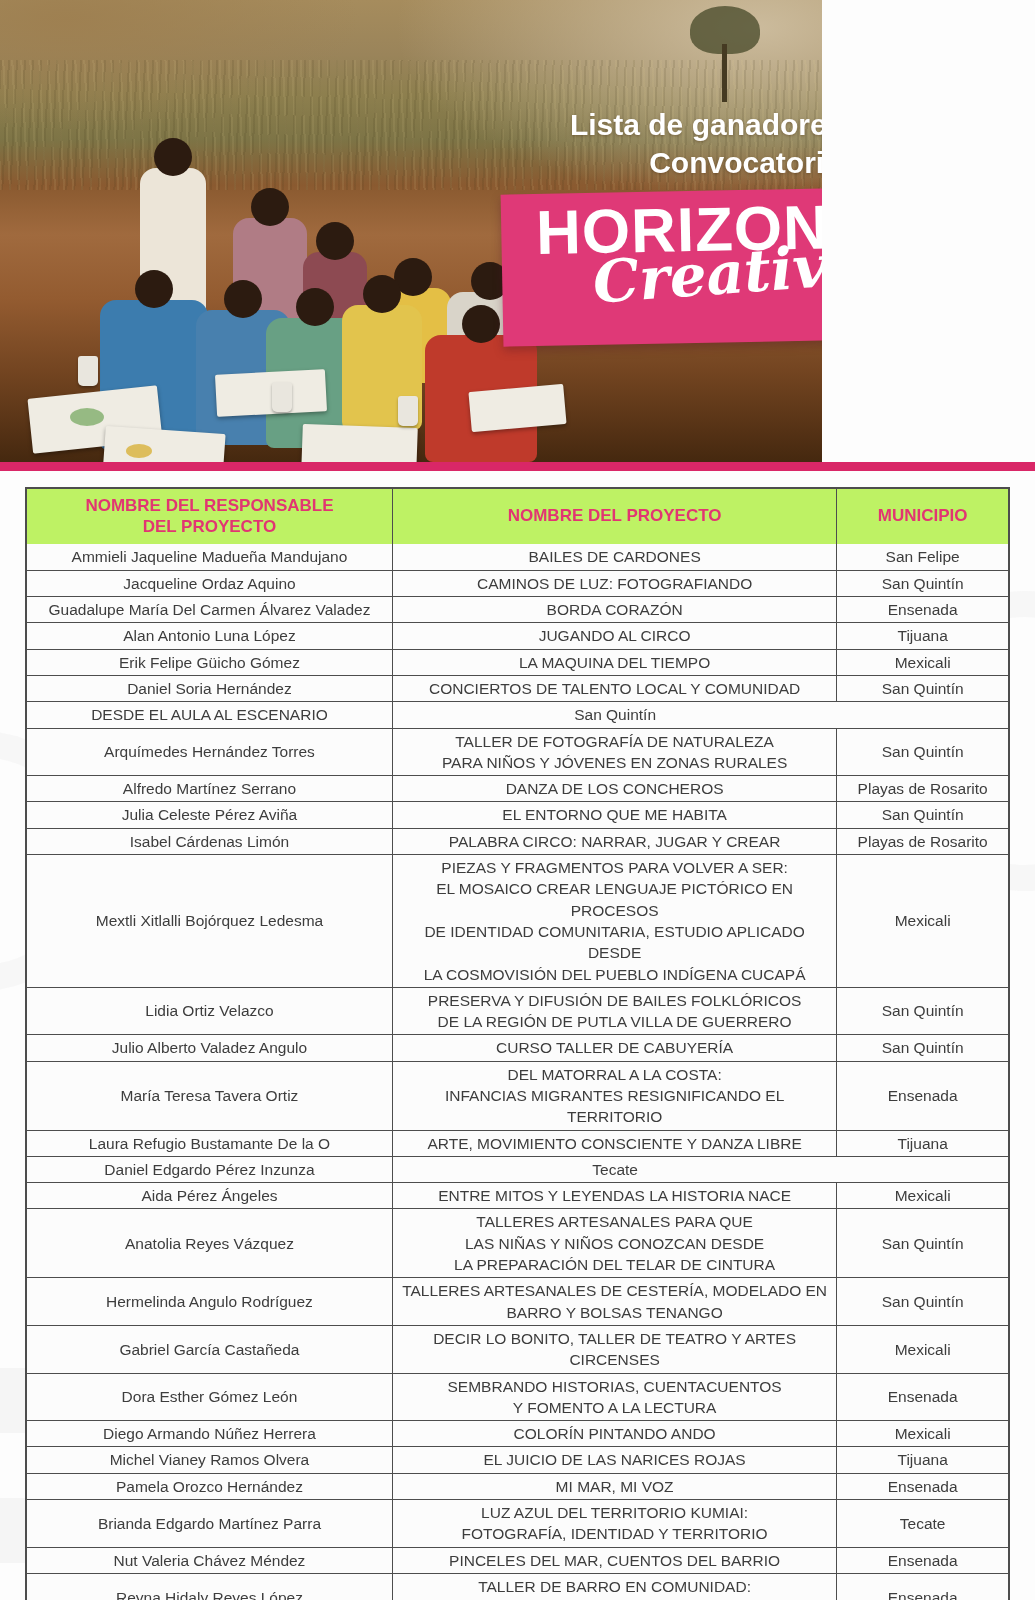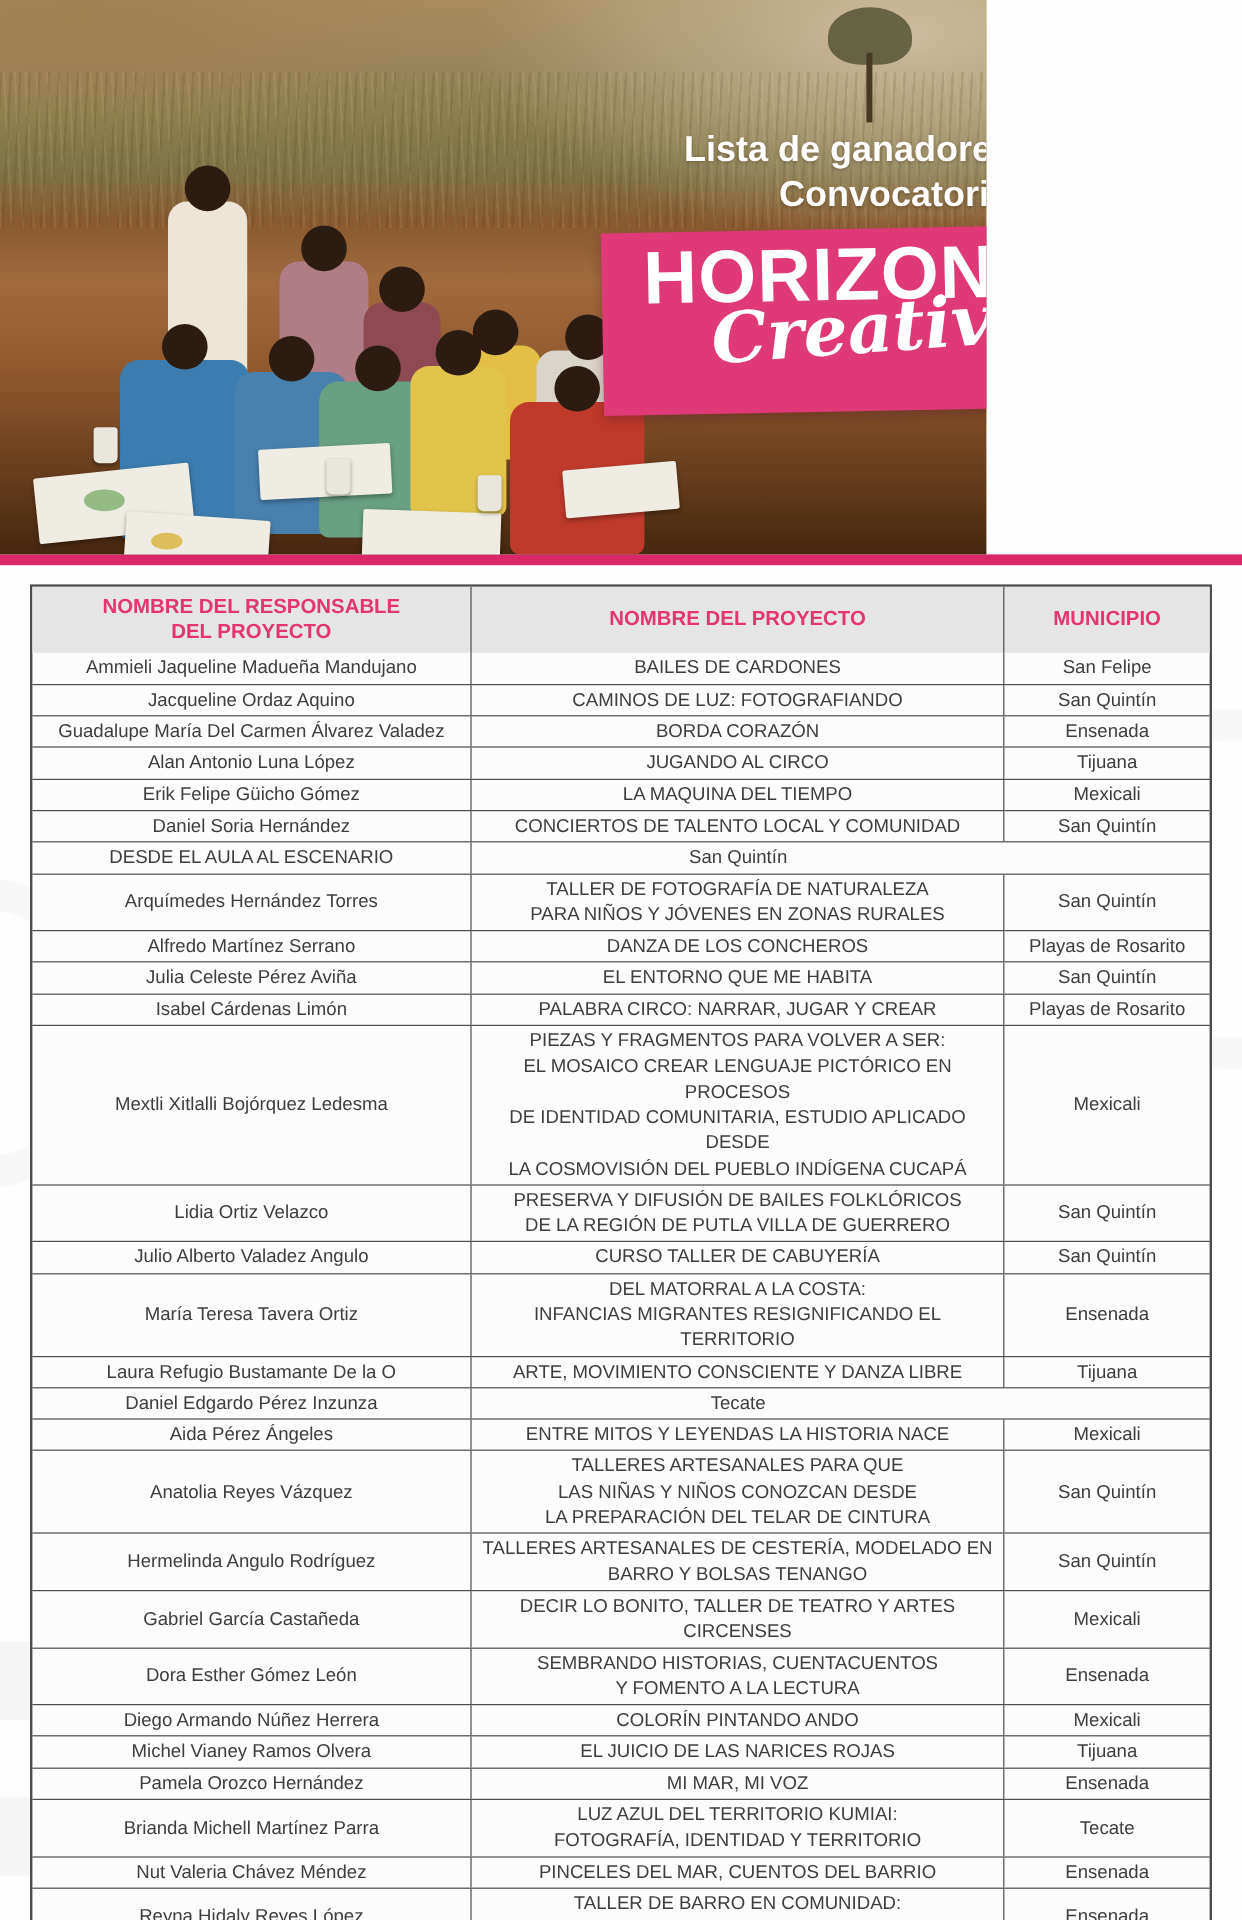--- a/index.html
+++ b/index.html
@@ -85,21 +85,21 @@
   .tr { display:grid; grid-template-columns:37.3% 45.3% 17.4%; }
   .tr + .tr { border-top:1px solid #4d4d4d; }
   .td, .th {
     padding:2px 8px; text-align:center; white-space:pre-line;
     border-right:1px solid #4d4d4d;
     display:flex; align-items:flex-start; justify-content:center; flex-direction:column;
   }
   .td { align-items:center; justify-content:flex-start; }
   .td, .th { align-items:center; }
   .tr > div:last-child { border-right:none; }
-  .thead { background:#e5e5e5; }
+  .thead { background:#bef264; }
   .th {
     color:#e23572; font-weight:bold; font-size:17px; line-height:1.22;
     padding:7px 8px; justify-content:center; min-height:48px;
   }
   .td { color:#3d3d3d; font-size:15.5px; line-height:21.3px; justify-content:center; }
 </style>
 </head>
 <body>
 
 <div class="hero">
@@ -285,21 +285,21 @@
         <div class="td">Michel Vianey Ramos Olvera</div>
         <div class="td">EL JUICIO DE LAS NARICES ROJAS</div>
         <div class="td">Tijuana</div>
       </div>
         <div class="tr">
         <div class="td">Pamela Orozco Hernández</div>
         <div class="td">MI MAR, MI VOZ</div>
         <div class="td">Ensenada</div>
       </div>
         <div class="tr">
-        <div class="td">Brianda Michell Martínez Parra</div>
+        <div class="td">Brianda Edgardo Martínez Parra</div>
         <div class="td">LUZ AZUL DEL TERRITORIO KUMIAI:
 FOTOGRAFÍA, IDENTIDAD Y TERRITORIO</div>
         <div class="td">Tecate</div>
       </div>
         <div class="tr">
         <div class="td">Nut Valeria Chávez Méndez</div>
         <div class="td">PINCELES DEL MAR, CUENTOS DEL BARRIO</div>
         <div class="td">Ensenada</div>
       </div>
         <div class="tr">

